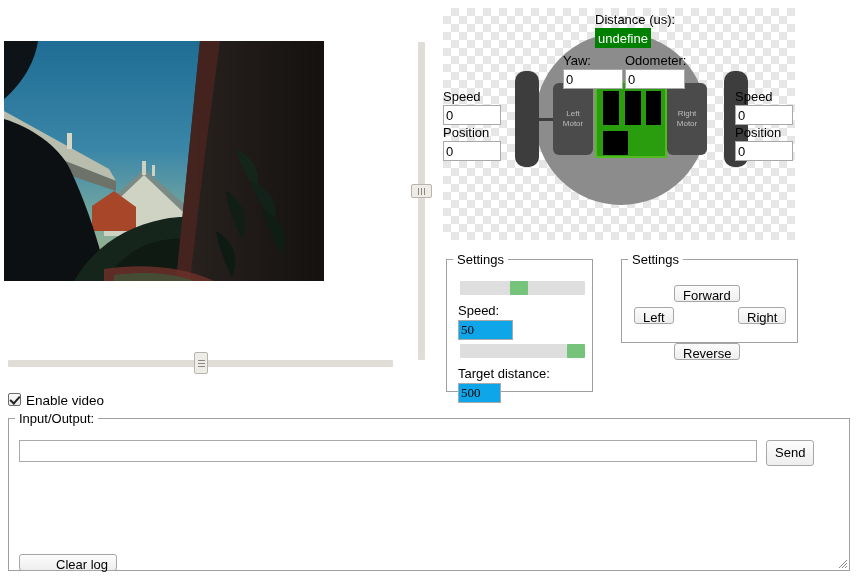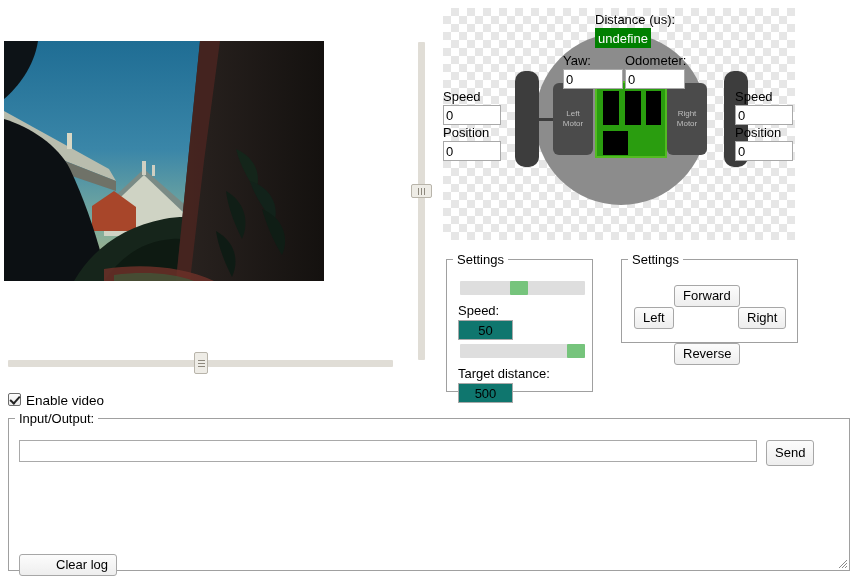--- a/index.html
+++ b/index.html
@@ -190,38 +190,37 @@
     position: absolute;
     font-size: 13px;
     color: #000;
     white-space: nowrap;
   }
   .panel-input {
     position: absolute;
     box-sizing: border-box;
     height: 20px;
     border: 1px solid #a9a9a9;
-    background: #0f766e;
-    font-family: Liberation Sans, sans-serif;
+    background: #0ea5e9;
+    font-family: Liberation Serif, serif;
     font-size: 13px;
     padding: 1px 2px;
-    text-align: center;
   }
 
   .btn {
     position: absolute;
     box-sizing: border-box;
     background: linear-gradient(#fcfcfc, #eeeeee);
     border: 1px solid #a7a7a7;
     border-radius: 3px;
     font-family: "Liberation Sans", sans-serif;
     font-size: 13px;
     color: #000;
     padding: 2px 8px;
-    height: 22px;
+    height: 17px;
     line-height: 16px;
     cursor: default;
     white-space: nowrap;
   }
 
   
   #cmd-input {
     position: absolute;
     left: 10px; top: 14px;
     width: 738px; height: 22px;
@@ -403,21 +402,21 @@
   <div class="slider-track" style="left:13px; top:14px; width:125px;">
     <div class="slider-thumb" style="left:50px;"></div>
   </div>
   <div class="panel-label" style="left:11px; top:36px;">Speed:</div>
   <input class="panel-input" style="left: 11px; top: 53px; width: 55px;" value="50">
 
   <div class="slider-track" style="left:13px; top:77px; width:125px;">
     <div class="slider-thumb" style="left:107px;"></div>
   </div>
   <div class="panel-label" style="left:11px; top:99px;">Target distance:</div>
-  <input class="panel-input" style="left: 11px; top: 116px; width: 55px;" value="500">
+  <input class="panel-input" style="left: 11px; top: 116px; width: 43px;" value="500">
 </fieldset>
 
 <fieldset class="panel" id="controls-panel">
   <legend>Settings</legend>
   <button class="btn" style="left:52px; top:18px;">Forward</button>
   <button class="btn" style="left:12px; top:40px;">Left</button>
   <button class="btn" style="left:116px; top:40px;">Right</button>
   <button class="btn" style="left:52px; top:76px;">Reverse</button>
 </fieldset>
 

